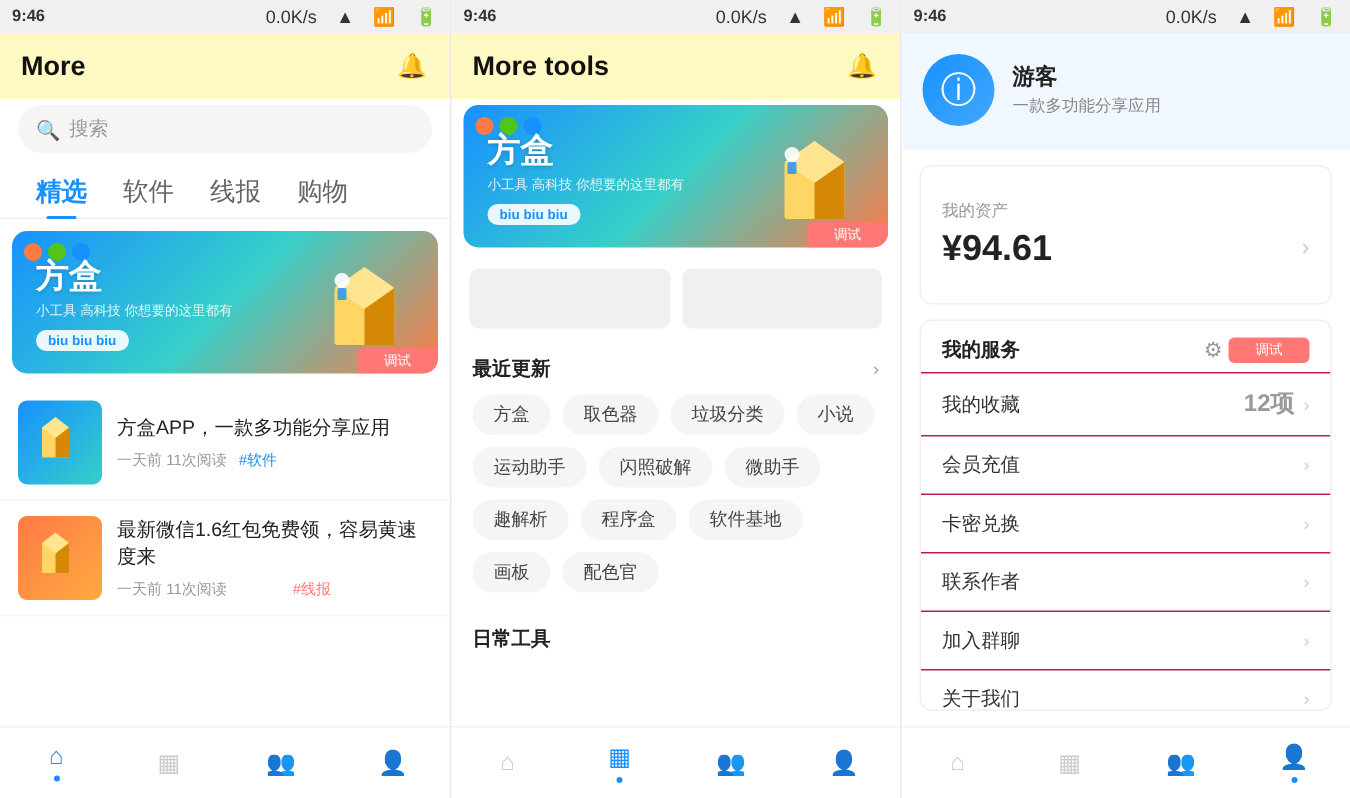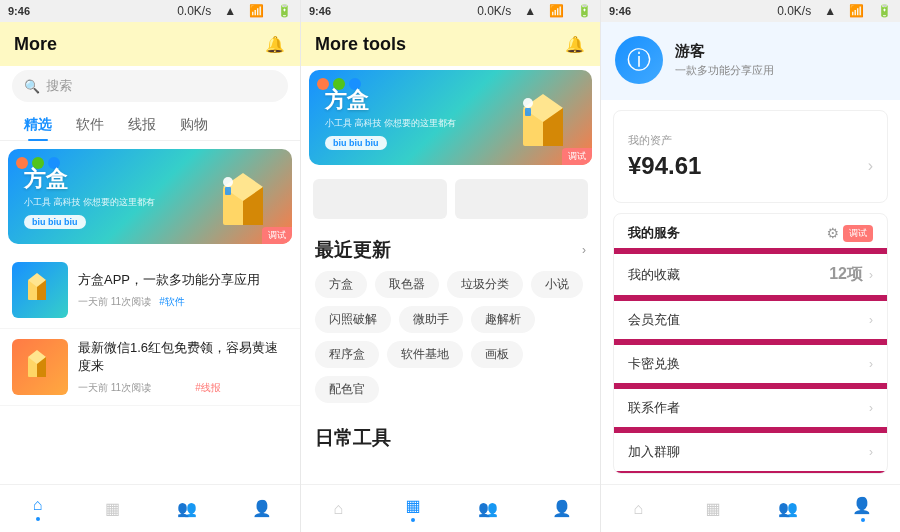--- a/index.html
+++ b/index.html
@@ -82,21 +82,21 @@
 
     
     .tabs {
       display: flex;
       padding: 0 12px;
       border-bottom: 1px solid #f0f0f0;
       flex-shrink: 0;
     }
     .tab {
       padding: 6px 12px;
-      font-size: 14px;
+      font-size: 17px;
       color: #666;
       cursor: pointer;
       position: relative;
       font-family: Liberation Serif, serif;
     }
     .tab.active {
       color: #1890ff;
       font-weight: 600;
     }
     .tab.active::after {
@@ -162,21 +162,21 @@
     }
 
     
     .debug-badge {
       position: absolute;
       right: 0;
       bottom: 0;
       background: #ff7875;
       color: #fff;
       font-size: 9px;
-      padding: 2px 6px;
+      padding: 2px 18px;
       border-radius: 4px 0 0 0;
     }
 
     
     .article-item {
       display: flex;
       align-items: center;
       padding: 10px 12px;
       gap: 10px;
       border-bottom: 1px solid #f5f5f5;
@@ -245,21 +245,21 @@
     .tools-section {
       padding: 10px 14px 4px;
     }
     .section-header {
       display: flex;
       align-items: center;
       justify-content: space-between;
       margin-bottom: 8px;
     }
     .section-title {
-      font-size: 19px;
+      font-size: 13px;
       font-weight: 700;
       color: #222;
     }
     .section-more {
       font-size: 12px;
       color: #999;
       display: flex;
       align-items: center;
     }
 
@@ -353,21 +353,21 @@
       font-weight: 700;
       color: #222;
     }
     .gear-icon { font-size: 14px; color: #999; }
 
     .service-item {
       display: flex;
       align-items: center;
       justify-content: space-between;
       padding: 10px 14px;
-      border-top: 6px solid #be185d;
+      border-top: 1px solid #be185d;
       cursor: pointer;
     }
     .service-item-label {
       font-size: 13px;
       color: #333;
     }
     .service-item-right {
       display: flex;
       align-items: center;
       gap: 6px;
@@ -577,20 +577,21 @@
         <span class="section-title">最近更新</span>
         <span class="section-more">
           <span>›</span>
         </span>
       </div>
       <div class="tools-grid">
         <div class="tool-tag">方盒</div>
         <div class="tool-tag">取色器</div>
         <div class="tool-tag">垃圾分类</div>
         <div class="tool-tag">小说</div>
+        <div class="tool-tag">运动助手</div>
         <div class="tool-tag">闪照破解</div>
         <div class="tool-tag">微助手</div>
         <div class="tool-tag">趣解析</div>
         <div class="tool-tag">程序盒</div>
         <div class="tool-tag">软件基地</div>
         <div class="tool-tag">画板</div>
         <div class="tool-tag">配色官</div>
       </div>
     </div>
 

